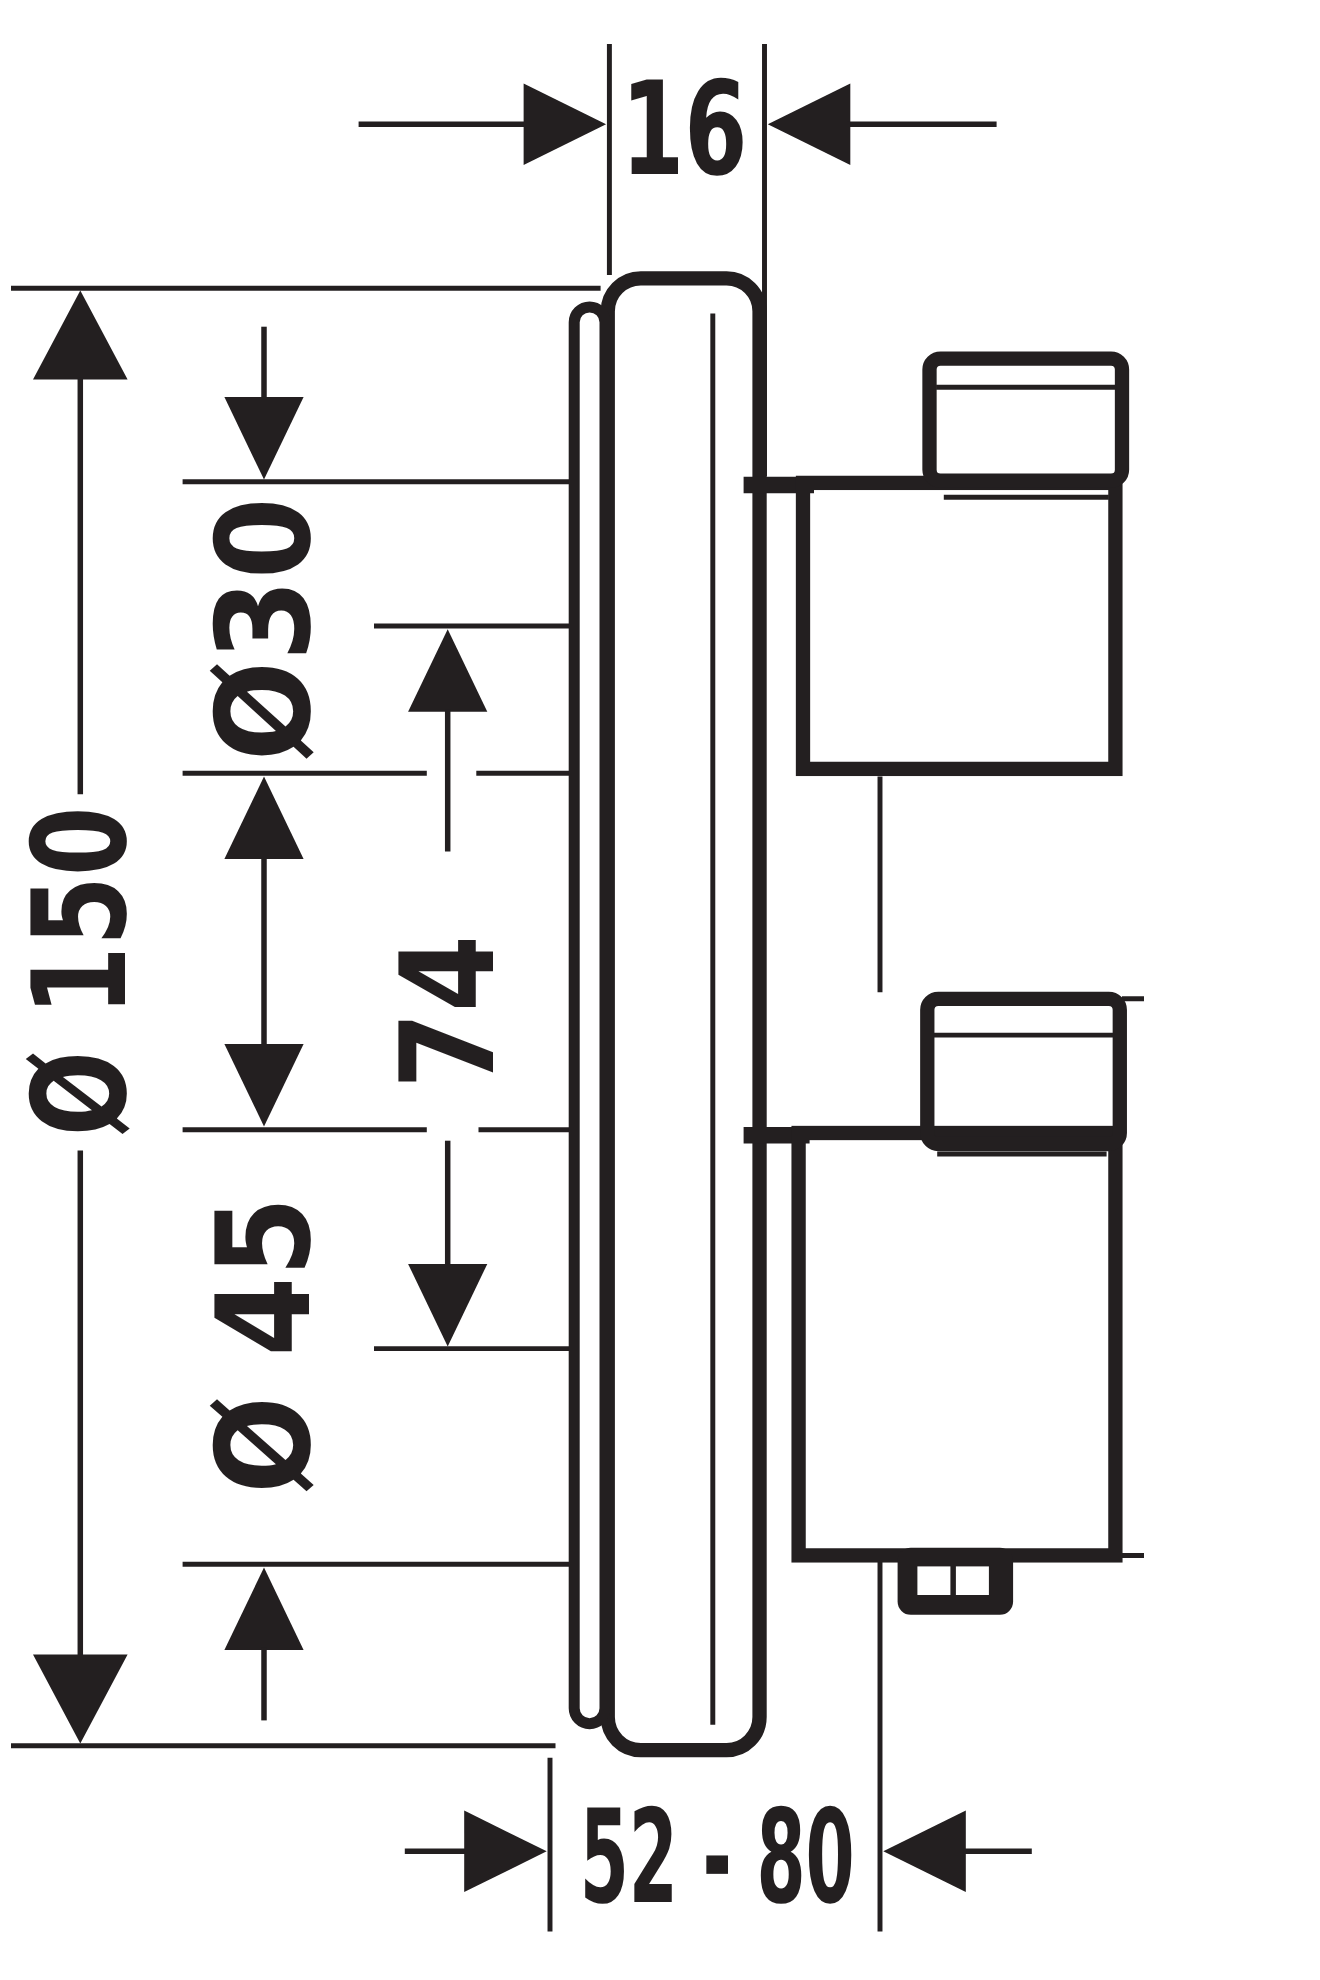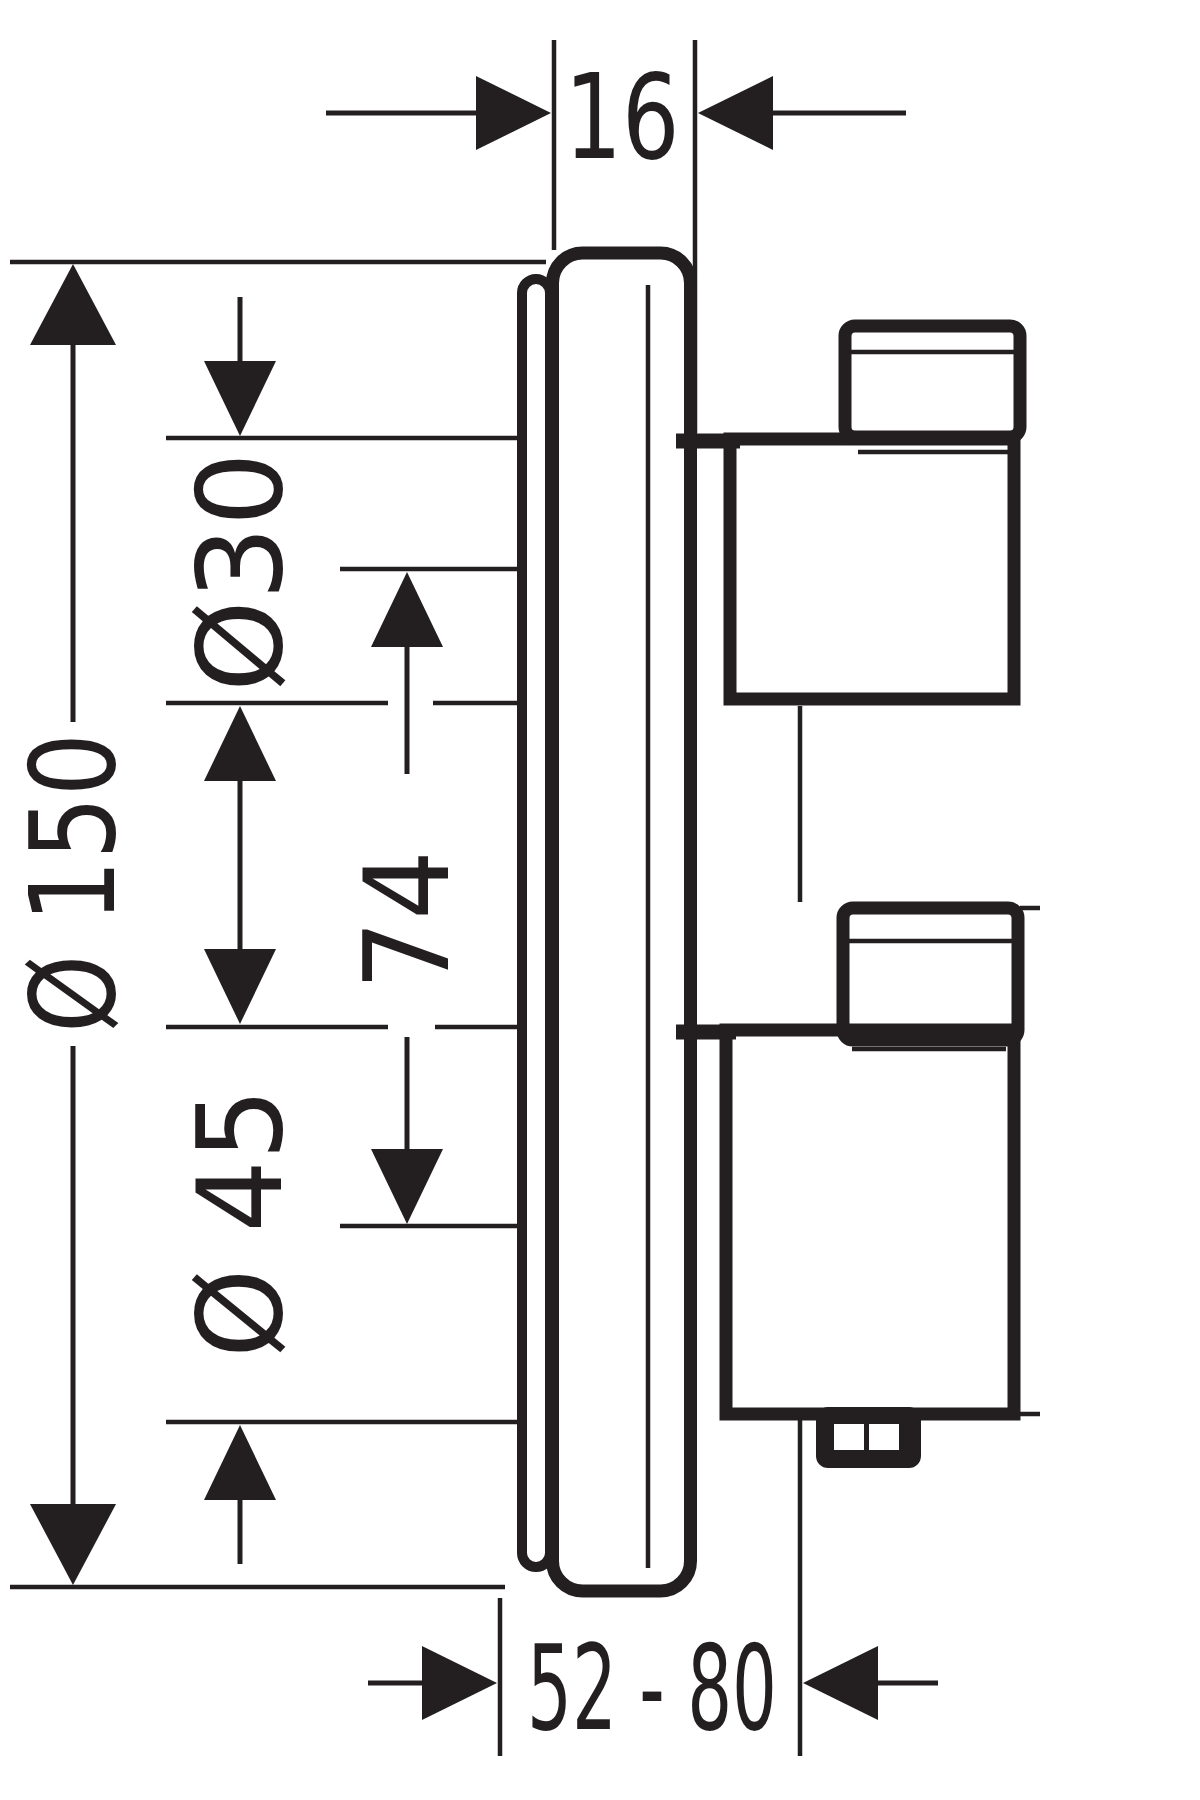--- a/index.html
+++ b/index.html
@@ -1,16 +1,16 @@
 <!DOCTYPE html>
 <html><head>
 <meta charset="utf-8">
 <style>
   html,body{margin:0;padding:0;background:#ffffff;}
-  .page{width:1040px;height:1800px;background:#ffffff;position:relative;overflow:hidden;}
+  .page{width:1040px;height:1800px;background:#ffffff;position:relative;overflow:hidden;font-weight:bold;}
   svg{display:block;}
   text{
     font-family:"DejaVu Sans","Liberation Sans",sans-serif;
     font-size:118px;
     fill:#231f20;
   }
   .thin{stroke:#231f20;stroke-width:4.5;fill:none;}
   .lead{stroke:#231f20;stroke-width:5;fill:none;}
   .thick{stroke:#231f20;stroke-width:13;fill:none;}
   .thick2{stroke:#231f20;stroke-width:15;fill:none;}

